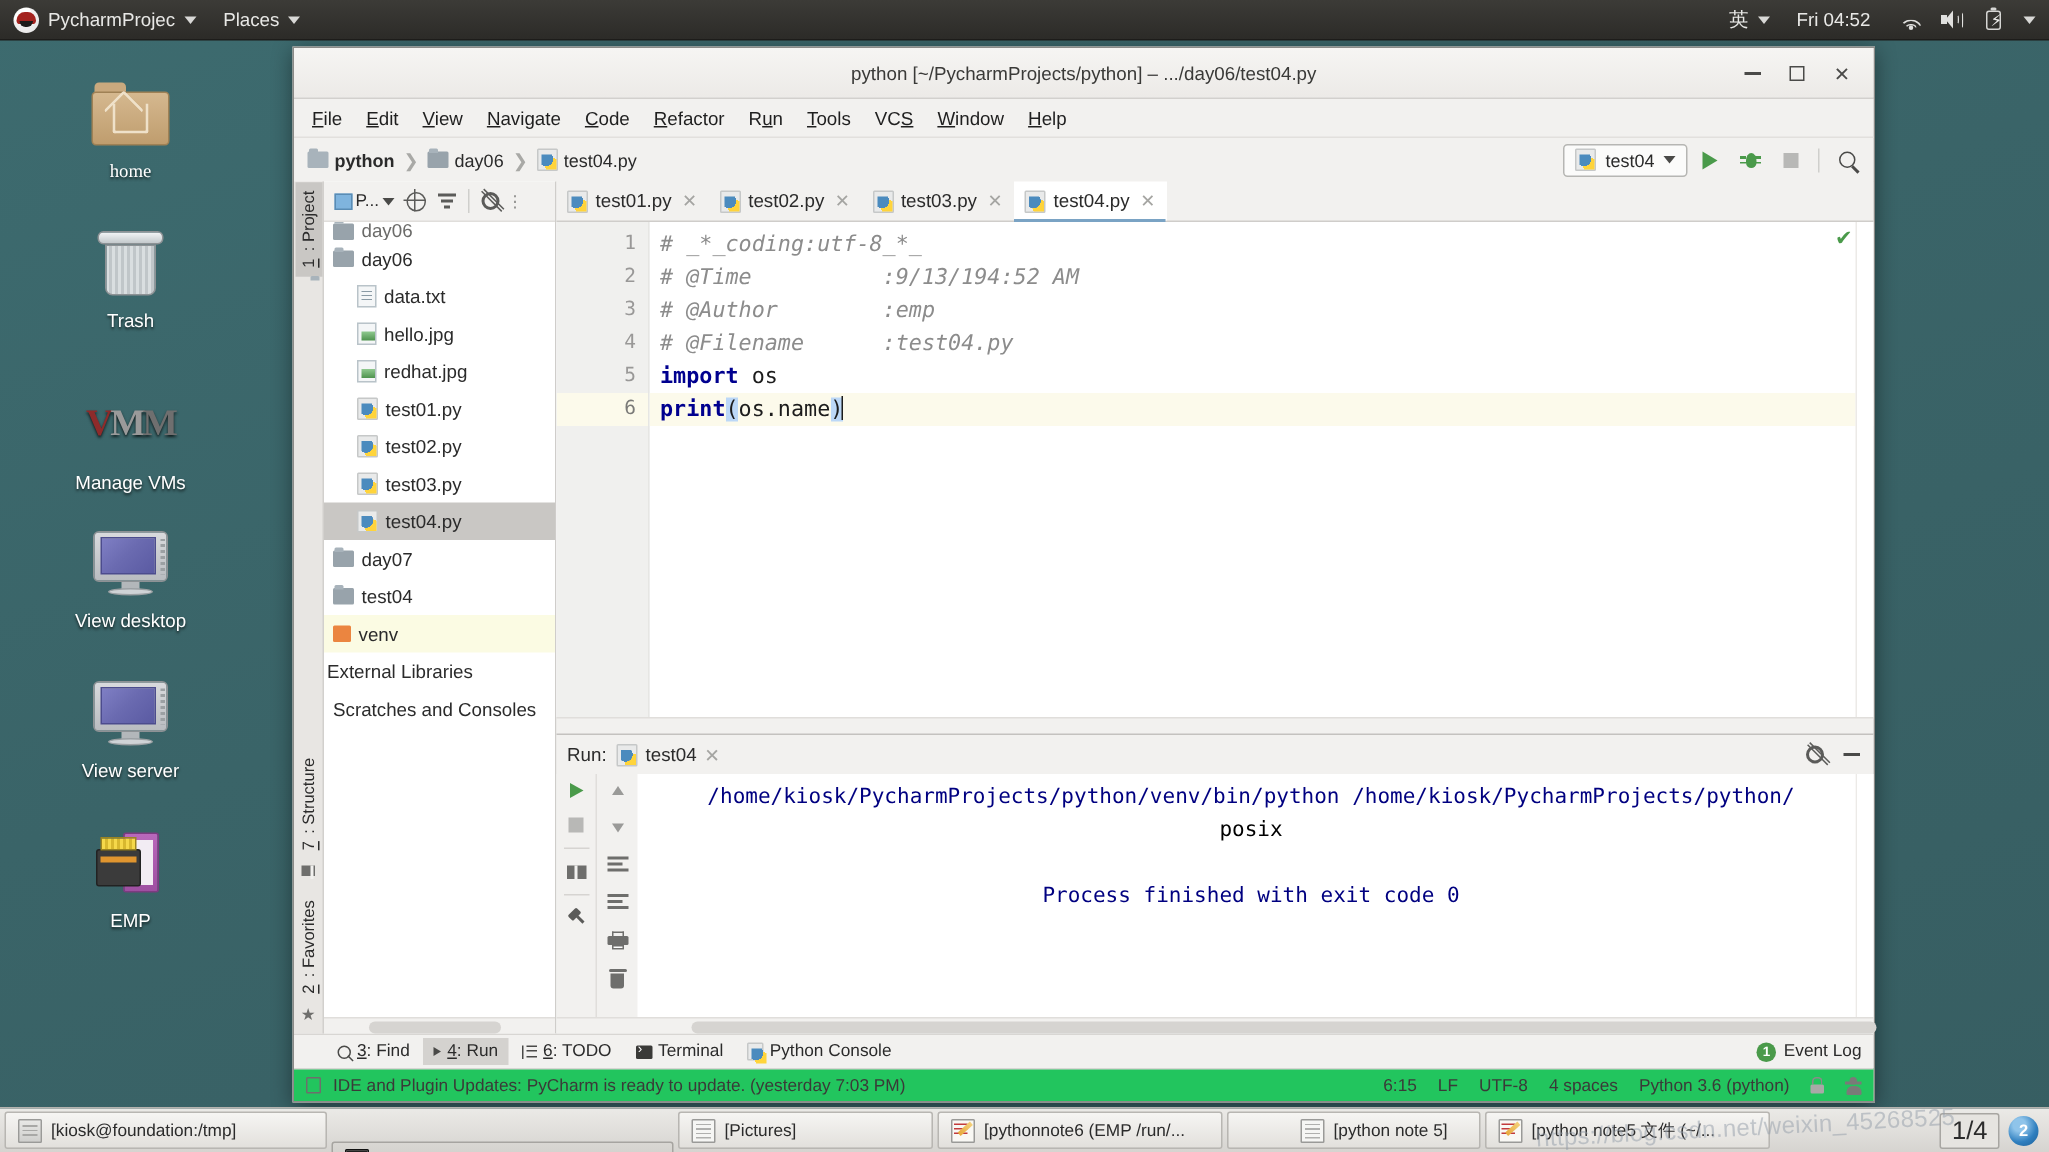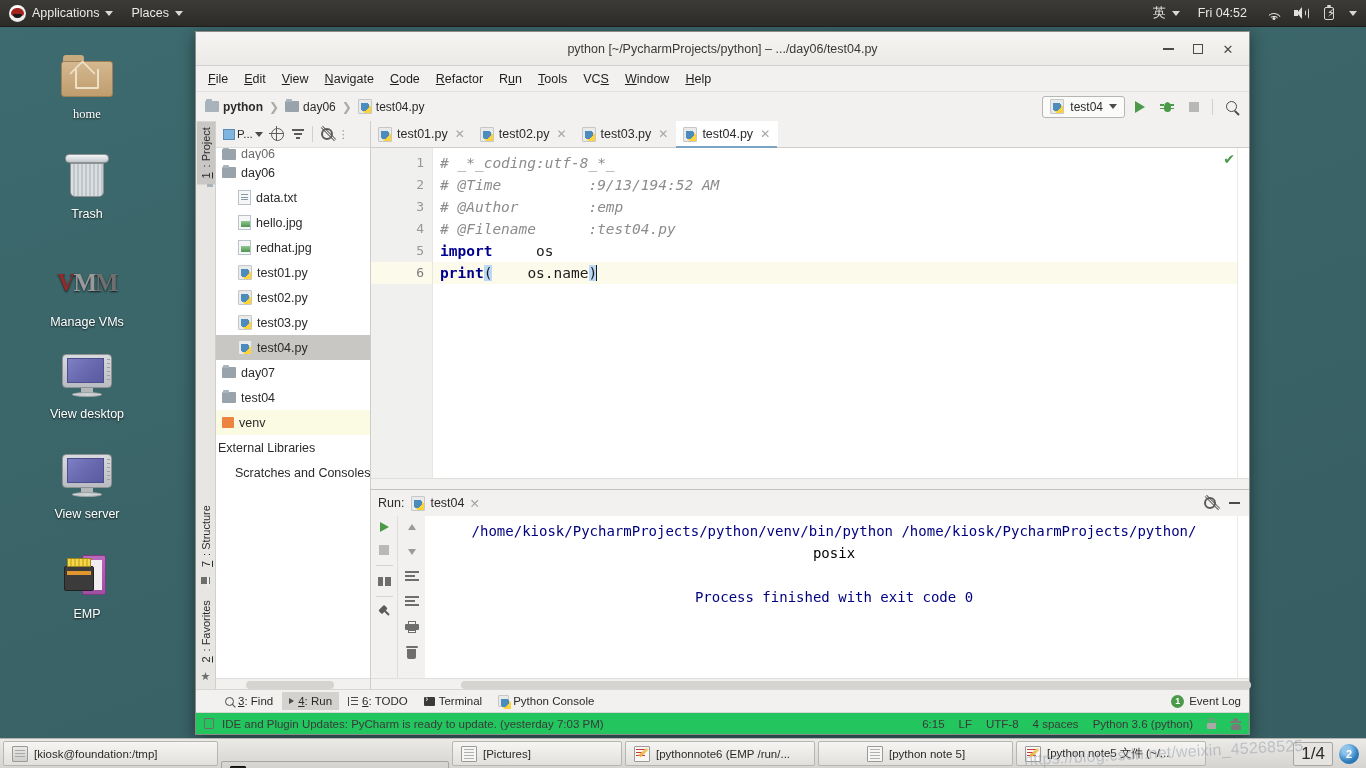--- a/index.html
+++ b/index.html
@@ -396,21 +396,21 @@
   .gline { height: 22px; line-height: 22px; text-align: right; padding-right: 8px; position: relative; }
   .gline.cur { background: #fcfaeb; color: #7a7a78; }
   #code {
     flex: 1; font-family: "DejaVu Sans Mono", monospace; font-size: 14.5px;
     padding-top: 4px; position: relative; min-width: 0; overflow: hidden;
   }
   .cline { height: 22px; line-height: 22px; padding-left: 7px; white-space: pre; }
   .cline.cur { background: #fcfaeb; }
   .cmt { color: #8c8c8c; font-style: italic; }
   .kw { color: #00008f; font-weight: bold; }
-  .id { color: #1c1c1c; margin-left: 35px; }
+  .id { color: #1c1c1c; }
   .fn { color: #00008f; font-weight: bold; }
   .paren-hl { background: #bcd8f7; color: #1c1c1c; }
   .caret-text {
     display: inline-block; width: 0; border-left: 1.6px solid #1c1c1c; height: 16px;
     vertical-align: -3px; margin: 0 -1px;
   }
   #ed-marker-gutter {
     position: absolute; right: 0; top: 0; width: 12px; height: 100%;
     background: #fff; border-left: 1px solid #eceae7;
   }
@@ -527,21 +527,21 @@
   }
   .tbtn {
     height: 25px; display: flex; align-items: center; gap: 6px; padding: 0 8px;
     background: linear-gradient(#f6f5f3, #e2e0dc);
     border: 1px solid #b8b6b2; border-radius: 2px;
     font-size: 11.5px; color: #2b2b2b; cursor: default;
     white-space: nowrap; overflow: hidden; flex: 0 0 auto;
   }
   .tbtn.w-a { width: 215px; } .tbtn.w-b { width: 228px; margin-top: 40px; }
   .tbtn.w-c { width: 170px; } .tbtn.w-d { width: 190px; }
-  .tbtn.w-e { width: 195px; padding-left: 48px; } .tbtn.w-f { width: 190px; }
+  .tbtn.w-e { width: 169px; padding-left: 48px; } .tbtn.w-f { width: 190px; }
   .tbtn.active {
     background: linear-gradient(#d9d7d3, #c8c6c2); border-color: #a6a4a0;
   }
   .tb-ic { width: 16px; height: 16px; flex: none; position: relative; }
   .ic-win {
     background: linear-gradient(#e8e8e6, #cfcfcd); border: 1px solid #9a9a98; border-radius: 1px;
   }
   .ic-win::after {
     content: ""; position: absolute; left: 2px; top: 3px; right: 2px; bottom: 2px;
     background: repeating-linear-gradient(#a8a8a6 0 1px, transparent 1px 3px);
@@ -592,21 +592,21 @@
     color: rgba(150,160,170,.52); white-space: nowrap;
     transform: rotate(-3deg); letter-spacing: .2px;
   }
 </style>
 </head>
 <body>
 
 <div id="top-panel">
   <div class="tp-item">
     <span class="rh-logo"></span>
-    <span>Applications</span>
+    <span>PycharmProjec</span>
     <span class="caret-d"></span>
   </div>
   <div class="tp-item">
     <span>Places</span>
     <span class="caret-d"></span>
   </div>
 
   <div id="tp-right">
     <div class="tp-item">
       <span style="font-family:'DejaVu Sans',sans-serif;font-size:13px">英</span>
@@ -861,21 +861,21 @@
           <span class="ic-folder dark"></span>
           <span>test04</span>
         </div>
         <div class="trow venv">
           <span class="ic-venv"></span>
           <span>venv</span>
         </div>
         <div class="trow clip" style="padding-left:2px">
           <span>External Libraries</span>
         </div>
-        <div class="trow clip" style="padding-left:19px">
+        <div class="trow clip" style="padding-left:6px">
           <span>Scratches and Consoles</span>
         </div>
       </div>
       <div id="tree-hscroll">
         <span class="thumb"></span>
       </div>
     </div>
 
     <div id="editor-col">
 

